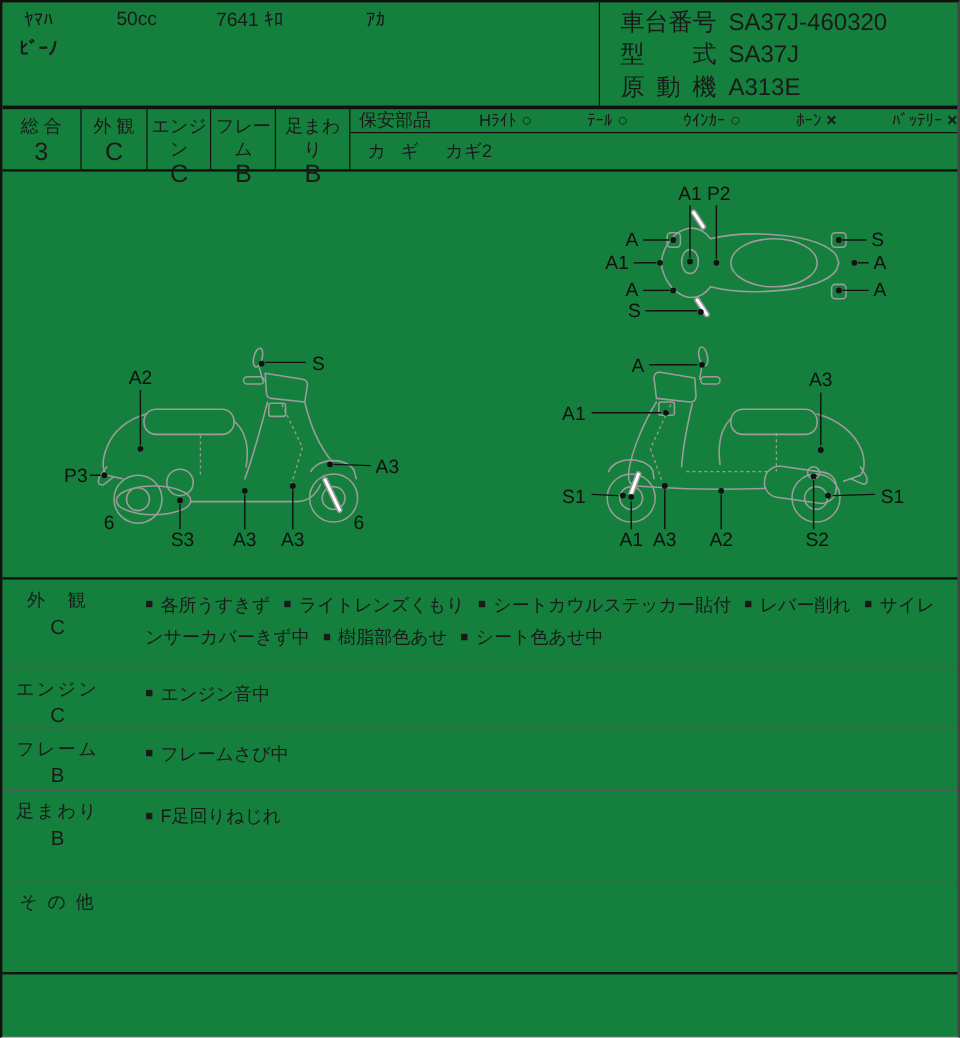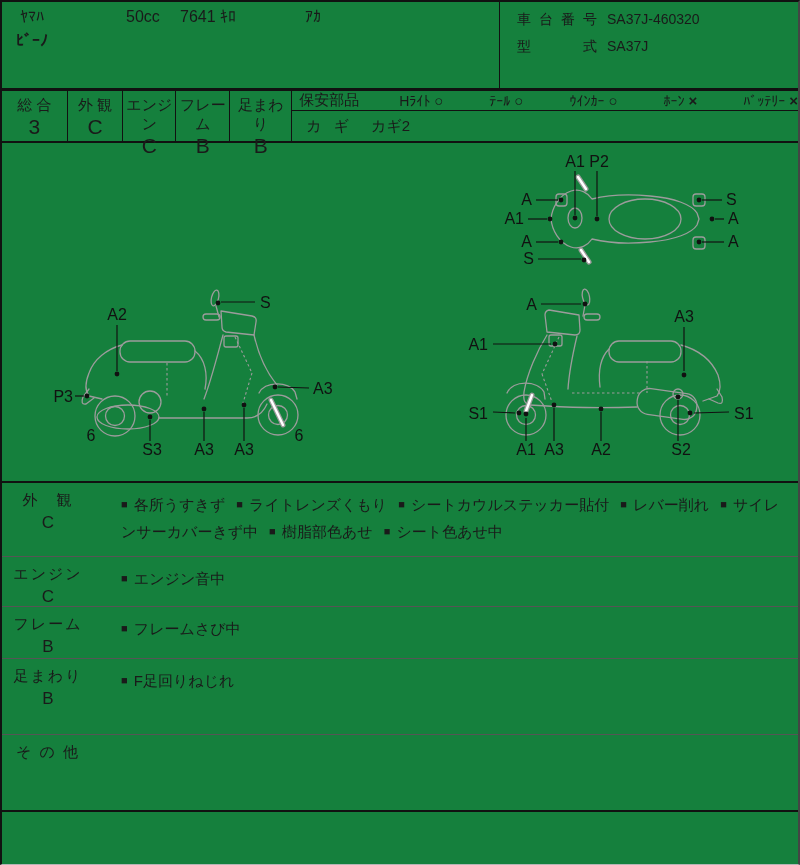--- a/index.html
+++ b/index.html
@@ -4,21 +4,21 @@
 <style>
   html,body{margin:0;padding:0;background:#fff;}
   body{font-family:"Liberation Sans","DejaVu Sans",sans-serif;color:#1a1a1a;}
   #sheet{position:relative;width:800px;height:865px;background:#15803d;
          border-top:2px solid #111;border-left:2px solid #111;border-right:2px solid #444;
          border-bottom:1px solid #b5b5b5;box-sizing:border-box;overflow:hidden;}
   .abs{position:absolute;}
   
   .hd-txt{font-size:16px;white-space:nowrap;}
   #hd-vline{left:497px;top:0;width:1px;height:86px;background:#111;}
-  .spec-row{height:27px;line-height:27px;font-size:14px;white-space:nowrap;}
+  .spec-row{height:27px;line-height:27px;font-size:20px;white-space:nowrap;}
   .spec-label{display:inline-block;width:80px;text-align:justify;text-align-last:justify;margin-right:10px;}
   
   #grade-table{left:0;top:86px;width:796px;height:55px;border-top:3px solid #111;border-bottom:2px solid #111;
                box-sizing:border-box;display:flex;}
   .gcell{border-right:1px solid #111;box-sizing:border-box;text-align:center;display:flex;flex-direction:column;}
   .gcell .glabel{font-size:15px;padding-top:5px;}
   .gcell .gvalue{font-size:21px;line-height:24px;}
   #safety{flex:1;display:flex;flex-direction:column;}
   #safety-row1{height:20px;border-bottom:1px solid #111;box-sizing:border-box;display:flex;align-items:center;
                padding-left:7px;font-size:15px;white-space:nowrap;gap:32px;}
@@ -49,32 +49,35 @@
   #sec-ashi{top:656px;height:76px;border-top:1px solid #555;}
   #sec-other{top:732px;height:76px;border-top:1px solid #555;}
   #bottom-strip{top:808px;height:55px;border-top:2px solid #111;left:0;width:796px;position:absolute;}
 </style>
 </head>
 <body>
 
 <div id="sheet">
 
   <div class="abs hd-txt" style="left:18px;top:6px;">ﾔﾏﾊ</div>
-  <div class="abs hd-txt" style="left:95px;top:6px;margin-left:29px;">50cc</div>
+  <div class="abs hd-txt" style="left:95px;top:6px;">50cc</div>
   <div class="abs hd-txt" style="left:178px;top:6px;">7641 ｷﾛ</div>
   <div class="abs hd-txt" style="left:303px;top:6px;">ｱｶ</div>
   <div class="abs hd-txt" style="left:14px;top:30px;font-weight:bold;">ﾋﾞｰﾉ</div>
   <div class="abs" id="hd-vline"></div>
 
   <div class="abs" style="left:515px;top:4px;">
     <div class="spec-row">
       <span class="spec-label">車台番号</span><span>SA37J-460320</span>
     </div>
     <div class="spec-row">
       <span class="spec-label">型式</span><span>SA37J</span>
+    </div>
+    <div class="spec-row">
+      <span class="spec-label">原動機</span><span>A313E</span>
     </div>
   </div>
 
   <div id="grade-table" class="abs">
     <div class="gcell" style="width:83px;">
       <div class="glabel">総 合</div>
       <div class="gvalue">3</div>
     </div>
     <div class="gcell" style="width:70px;">
       <div class="glabel">外 観</div>

